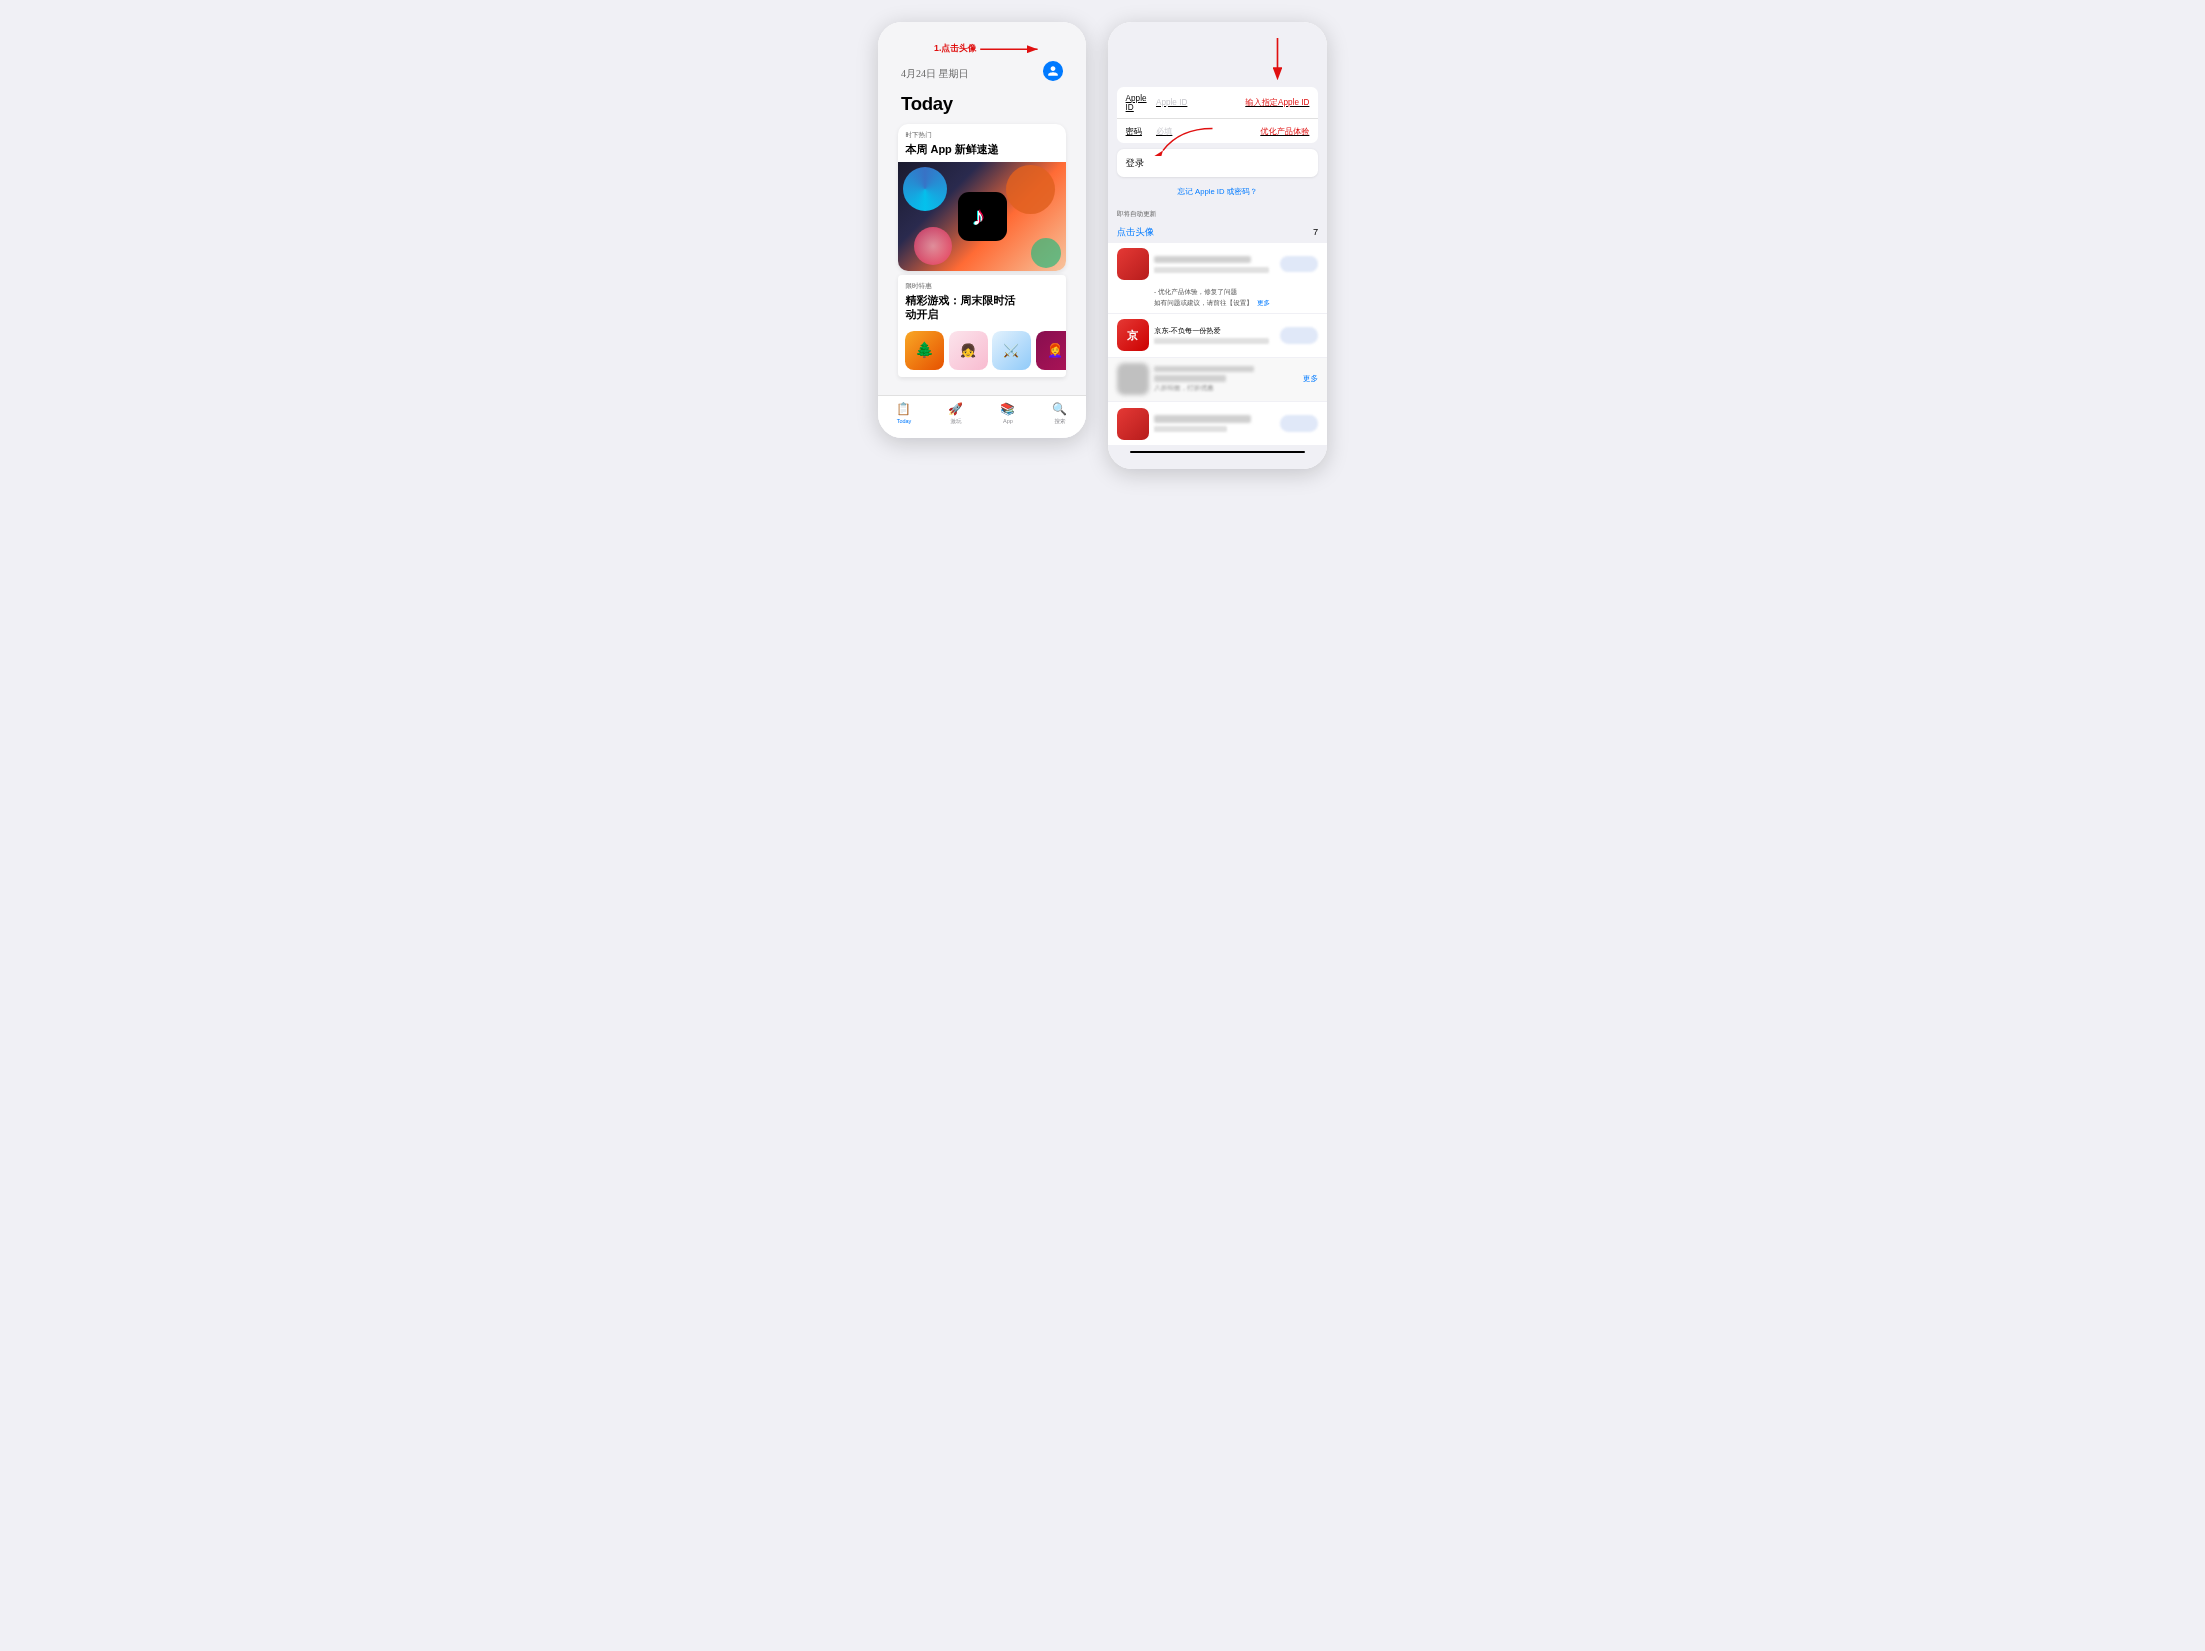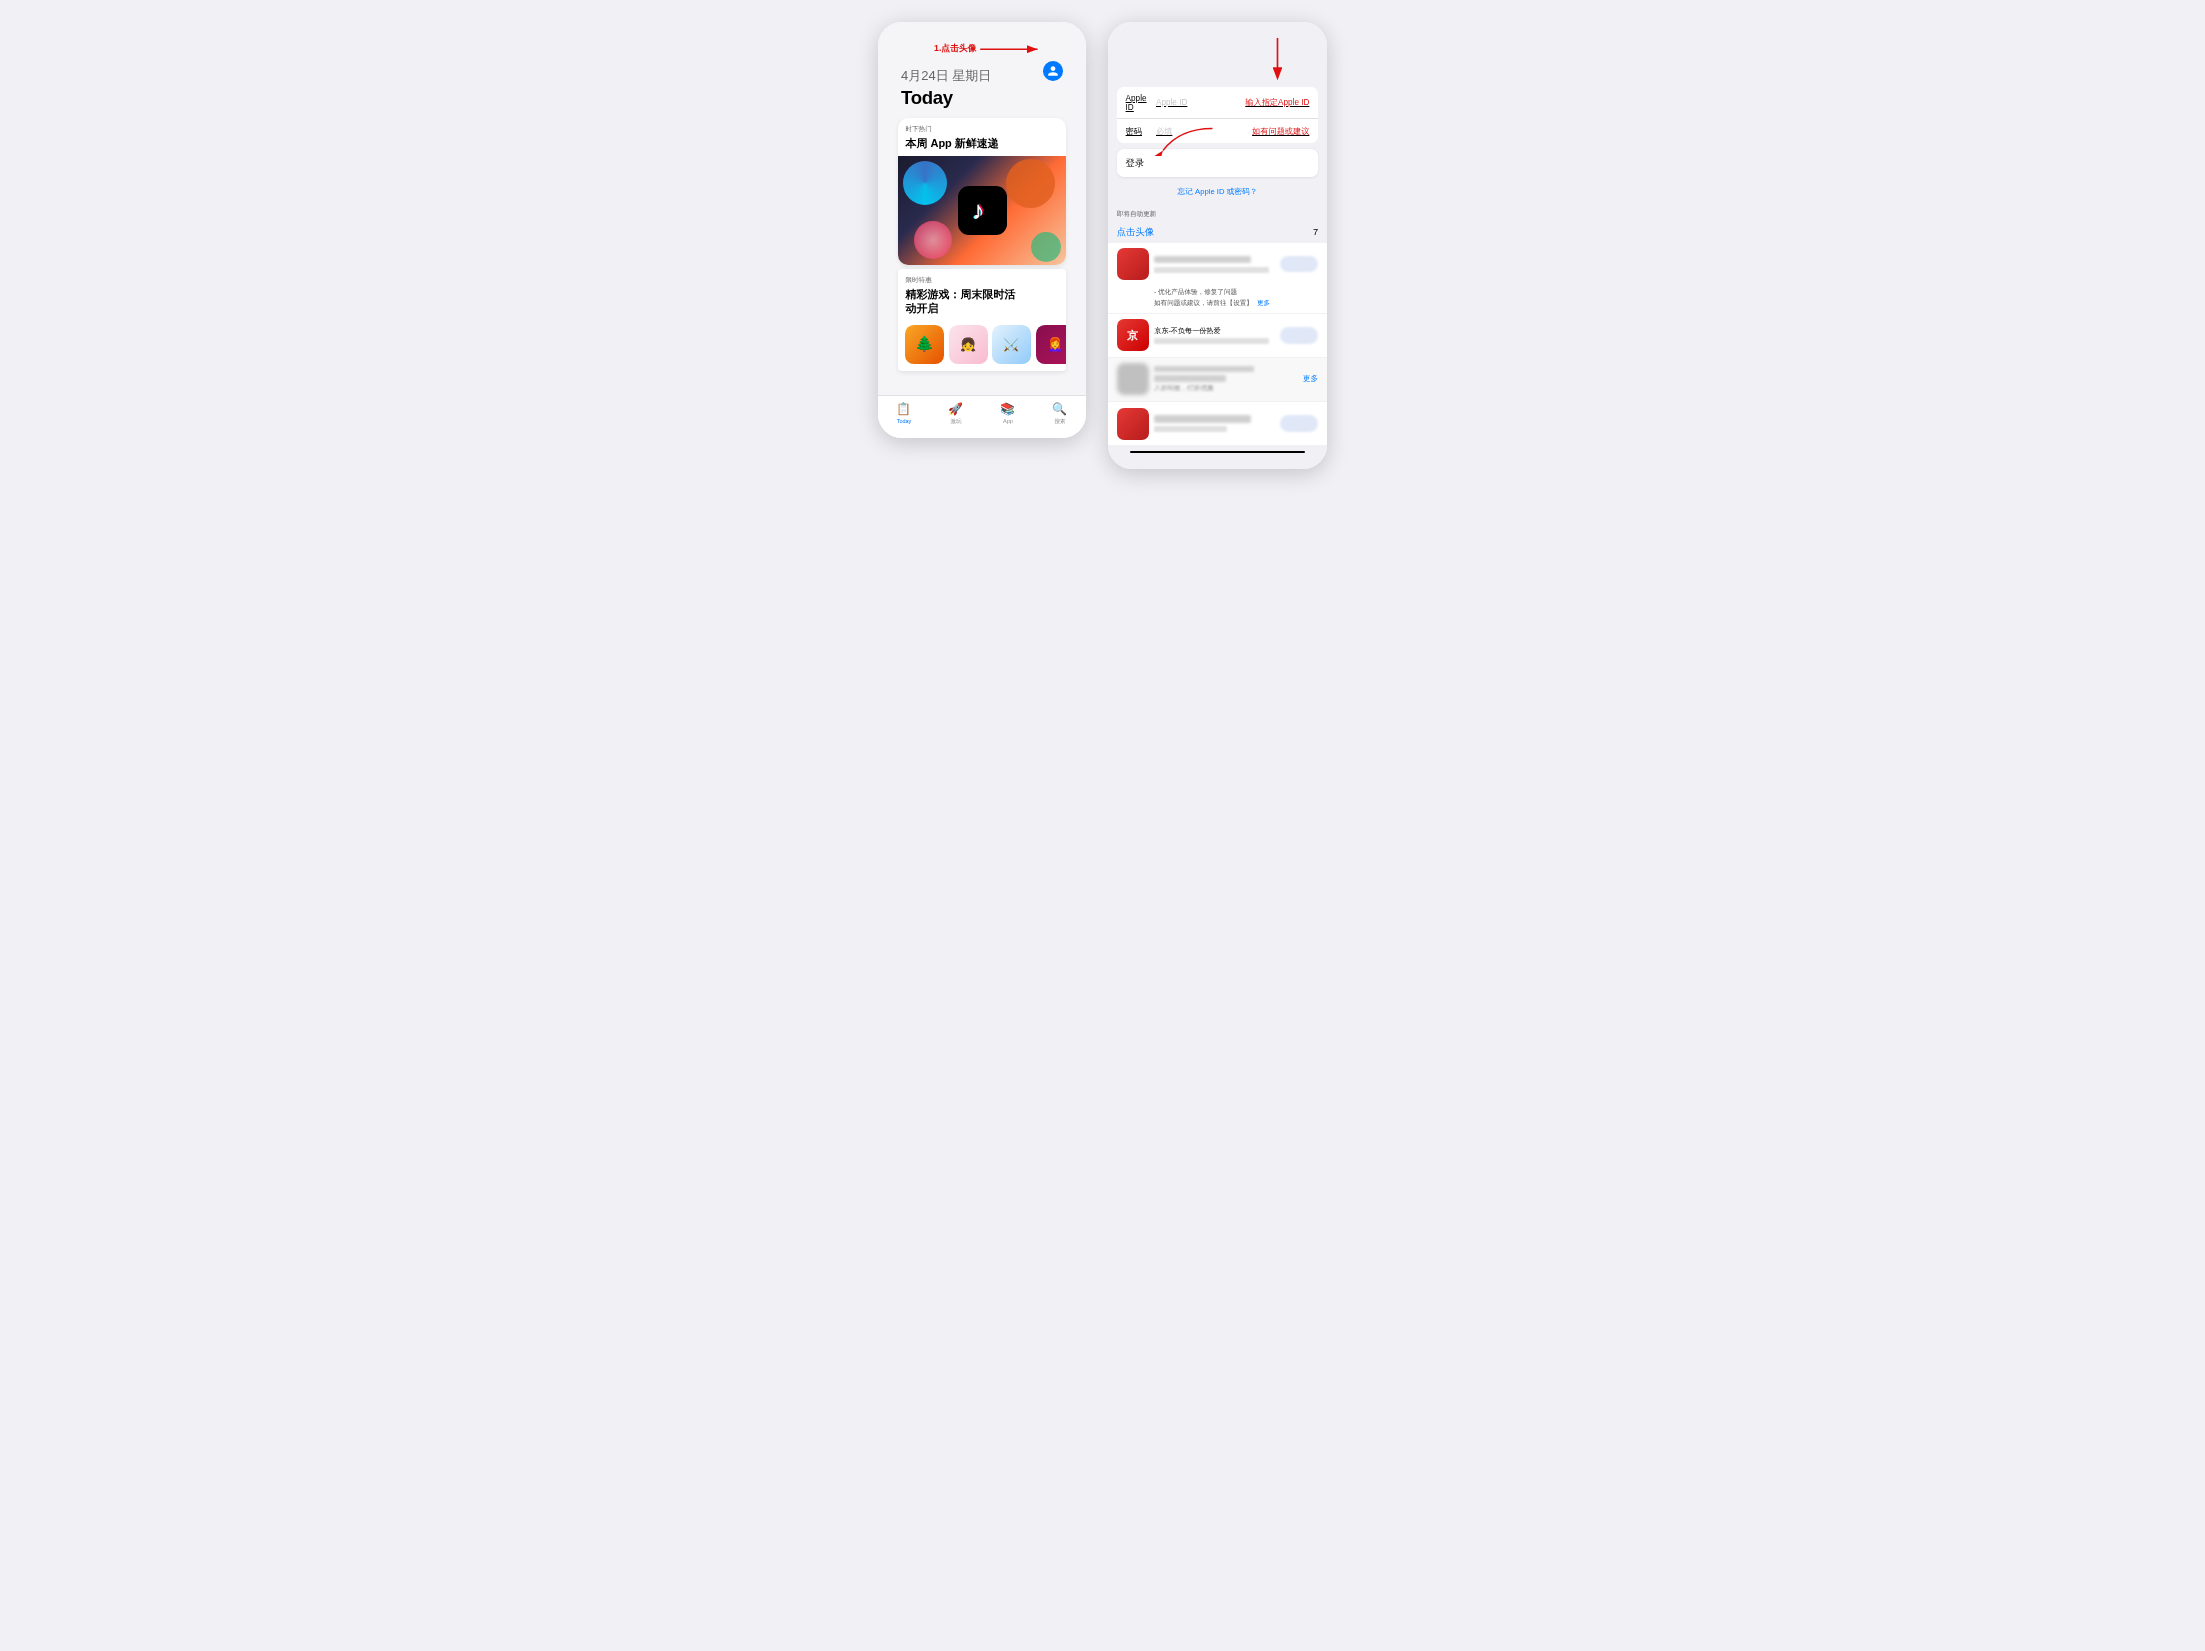--- a/index.html
+++ b/index.html
@@ -348,21 +348,21 @@
         <svg width="66" height="16.4" style="margin-left:3.3px;overflow:visible;" viewBox="0 0 120 30">
           <defs>
             <marker id="arrowhead" markerWidth="8" markerHeight="6" refX="8" refY="3" orient="auto">
               <polygon points="0 0, 8 3, 0 6" fill="#e01010"></polygon>
             </marker>
           </defs>
           <line x1="0" y1="15" x2="105" y2="15" stroke="#e01010" stroke-width="2.5" marker-end="url(#arrowhead)"></line>
         </svg>
       </div>
 
-      <div style="font-size:13px;color:#666;margin-bottom:2px;margin-top:5.5px;">4月24日 星期日</div>
+      <div style="font-size:10px;color:#666;margin-bottom:12px;margin-top:5.5px;font-family:Liberation Serif, serif;">4月24日 星期日</div>
       <div style="font-size:18.6px;font-weight:700;color:#000;letter-spacing:-0.3px;">Today</div>
 
       <div class="avatar-btn">
         <svg viewBox="0 0 24 24">
           <path d="M12 12c2.7 0 4.8-2.1 4.8-4.8S14.7 2.4 12 2.4 7.2 4.5 7.2 7.2 9.3 12 12 12zm0 2.4c-3.2 0-9.6 1.6-9.6 4.8v2.4h19.2v-2.4c0-3.2-6.4-4.8-9.6-4.8z"></path>
         </svg>
       </div>
     </div>
 
     <div class="card">
@@ -437,21 +437,21 @@
 
       <div class="form-row">
         <span class="form-label">Apple ID</span>
         <span class="form-placeholder">Apple ID</span>
         <span class="form-value-red">输入指定Apple ID</span>
       </div>
 
       <div class="form-row">
         <span class="form-label">密码</span>
         <span class="form-placeholder">必填</span>
-        <span class="form-value-red">如有问题或建议</span>
+        <span class="form-value-red">优化产品体验</span>
       </div>
     </div>
 
     <div style="position:absolute;top:101px;left:44px;pointer-events:none;z-index:10;">
       <svg width="66" height="33" viewBox="0 0 120 60">
         <defs>
           <marker id="arrowhead3" markerWidth="8" markerHeight="6" refX="0" refY="3" orient="auto">
             <polygon points="8 0, 0 3, 8 6" fill="#e01010"></polygon>
           </marker>
         </defs>

